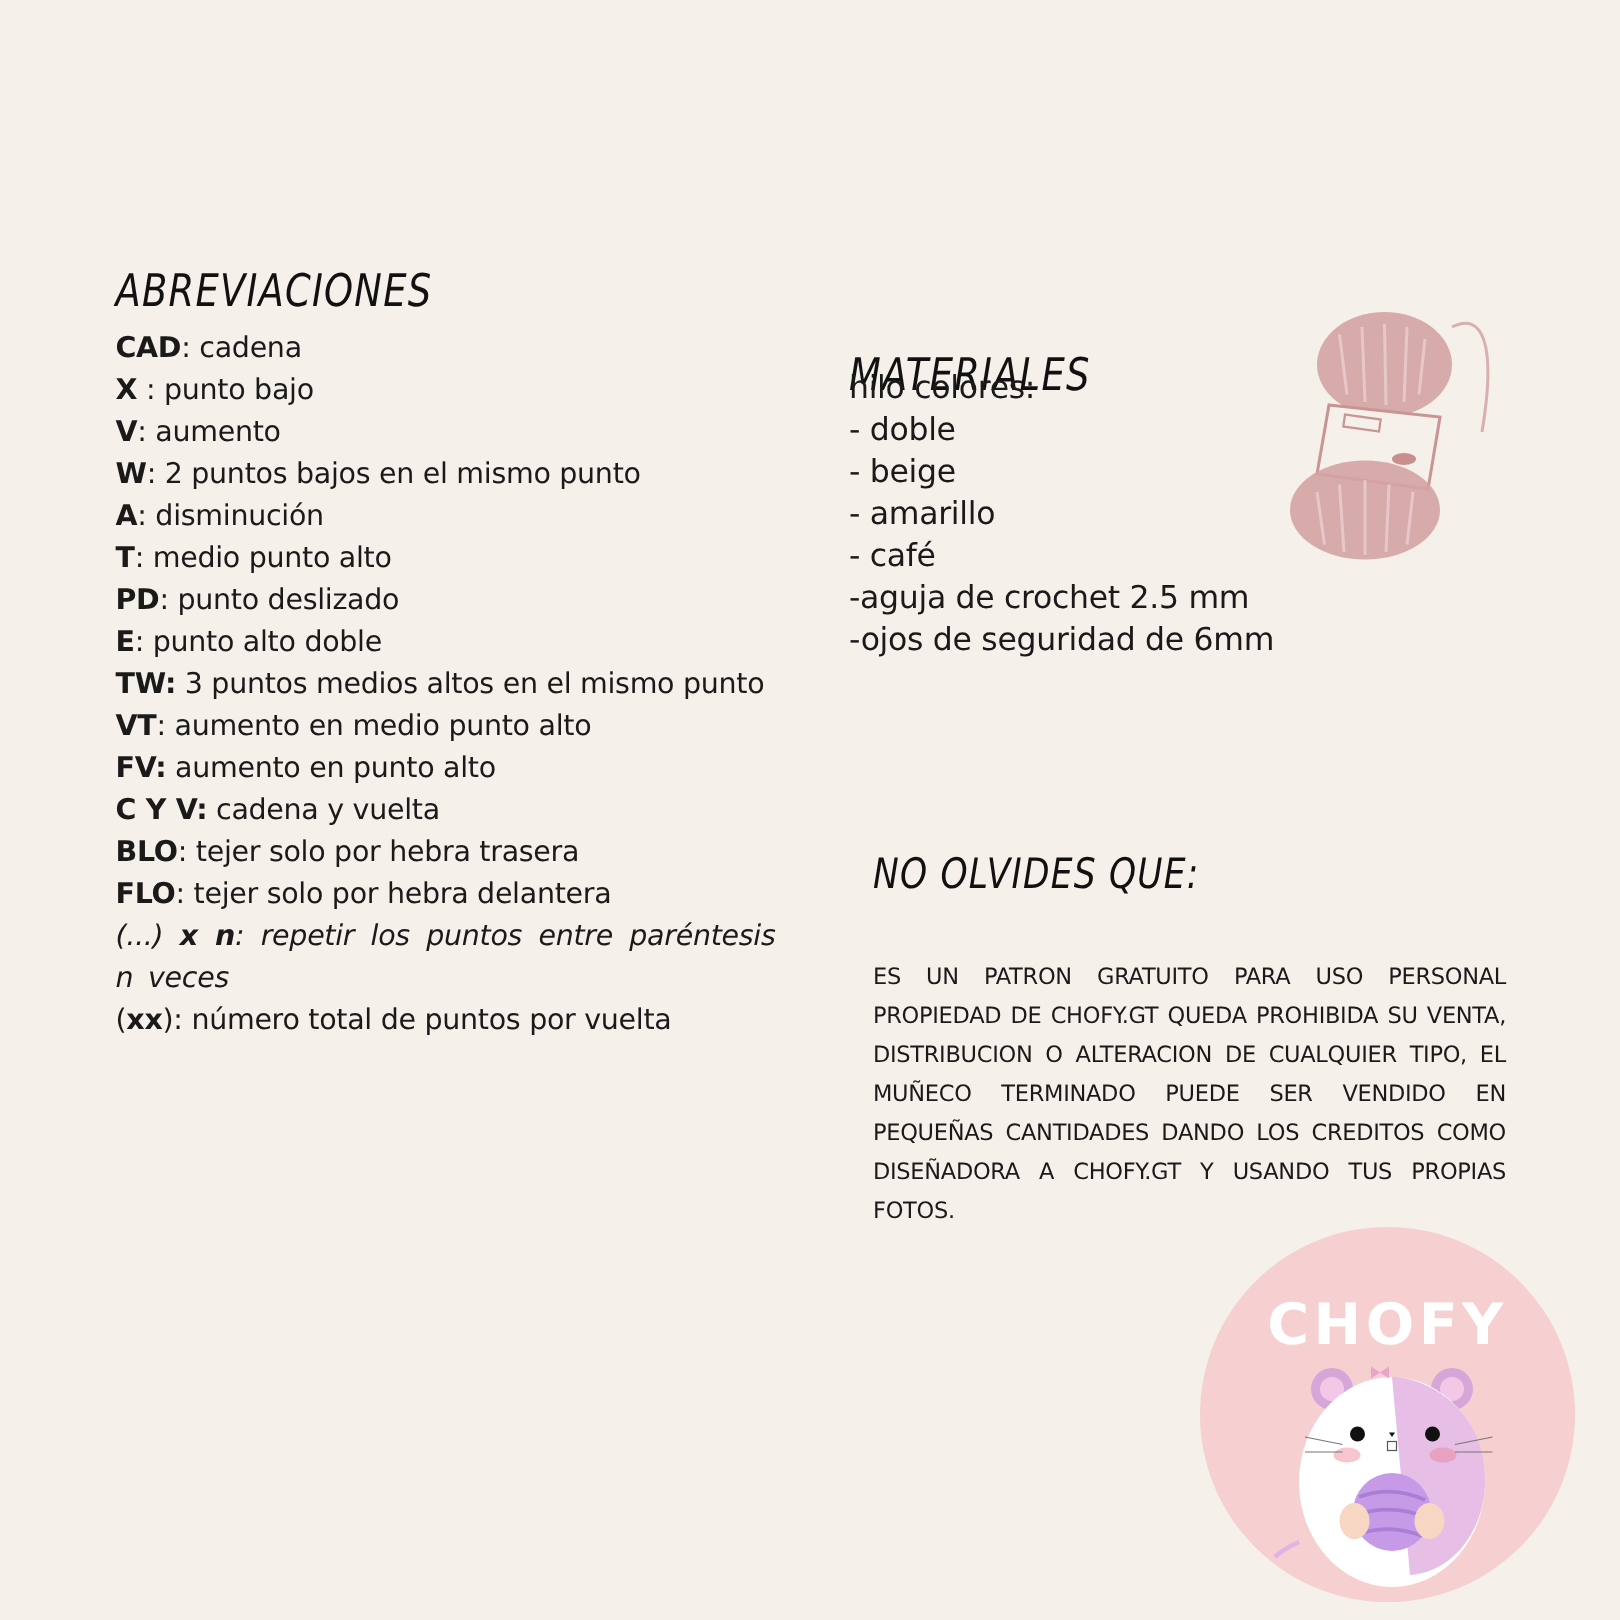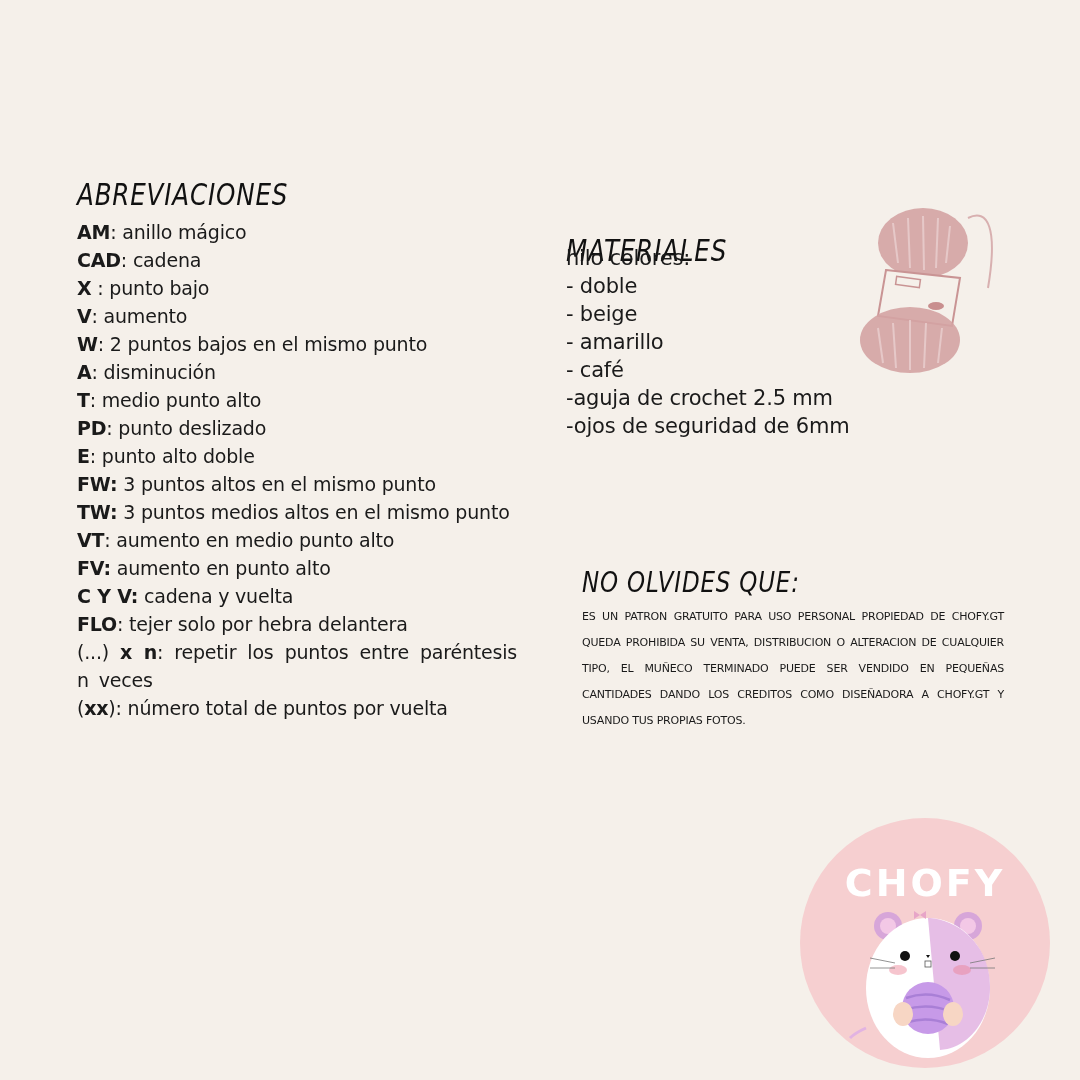--- a/index.html
+++ b/index.html
@@ -12,53 +12,52 @@
     text-transform:uppercase; letter-spacing:1px; position:absolute; color:#111;
     transform:scaleX(0.82); transform-origin:left center;
   }
   #abbr-title { left:77px; top:152px; font-size:30px; }
   #mat-title { left:566px; top:208px; font-size:30px; }
   #note-title { left:582px; top:543px; font-size:28px; }
 
   .abbr-list { position:absolute; left:77px; top:218px; width:440px; margin:0; padding:0; list-style:none; }
   .abbr-list li { font-size:19px; line-height:28px; letter-spacing:-0.2px; }
   .abbr-list li b { font-weight:700; }
-  .abbr-list li.justify { text-align:justify; text-align-last:left; word-spacing:4px; }
+  .abbr-list li.justify { text-align:justify; text-align-last:left; word-spacing:4px;font-style:italic; }
 
   .mat-list { position:absolute; left:566px; top:244px; margin:0; padding:0; list-style:none; }
   .mat-list li { font-size:21px; line-height:28px; letter-spacing:-0.2px; }
 
   .note-text {
-    position:absolute; left:582px; top:564px; width:422px;
-    font-size:11px; line-height:26px; text-align:justify; text-transform:uppercase; letter-spacing:-0.2px;margin-top:40px;
+    position:absolute; left:582px; top:598px; width:422px;
+    font-size:15px; line-height:26px; text-align:justify; text-transform:uppercase; letter-spacing:-0.2px;margin-top:40px;
   }
 
   .yarn { position:absolute; left:848px; top:198px; width:160px; height:180px; }
   .logo { position:absolute; left:800px; top:818px; width:250px; height:250px; }
 </style>
 </head>
 <body>
 
 <h2 id="abbr-title" class="hand-title">ABREVIACIONES</h2>
 
 <ul class="abbr-list">
-  <li><b>AM</b><span>: </span><span>anillo mágico</span></li>
   <li><b>CAD</b><span>: </span><span>cadena</span></li>
   <li><b>X</b><span style="white-space:pre"> : </span><span>punto bajo</span></li>
   <li><b>V</b><span>: </span><span>aumento</span></li>
   <li><b>W</b><span>: </span><span>2 puntos bajos en el mismo punto</span></li>
   <li><b>A</b><span>: </span><span>disminución</span></li>
   <li><b>T</b><span>: </span><span>medio punto alto</span></li>
   <li><b>PD</b><span>: </span><span>punto deslizado</span></li>
   <li><b>E</b><span>: </span><span>punto alto doble</span></li>
-  <li><b>FW:</b><span> </span><span>3 puntos altos en el mismo punto</span></li>
   <li><b>TW:</b><span> </span><span>3 puntos medios altos en el mismo punto</span></li>
   <li><b>VT</b><span>: </span><span>aumento en medio punto alto</span></li>
   <li><b>FV:</b><span> </span><span>aumento en punto alto</span></li>
   <li><b>C Y V:</b><span> </span><span>cadena y vuelta</span></li>
+  <li><b>BLO</b><span>: </span><span>tejer solo por hebra trasera</span></li>
   <li><b>FLO</b><span>: </span><span>tejer solo por hebra delantera</span></li>
   <li class="justify"><span style="white-space:pre">(...) </span><b>x n</b><span>: repetir los puntos entre paréntesis n veces</span></li>
   <li><span>(</span><b>xx</b><span>): número total de puntos por vuelta</span></li>
 </ul>
 
 <h2 id="mat-title" class="hand-title">MATERIALES</h2>
 <ul class="mat-list">
   <li>hilo colores:</li>
   <li>- doble</li>
   <li>- beige</li>

